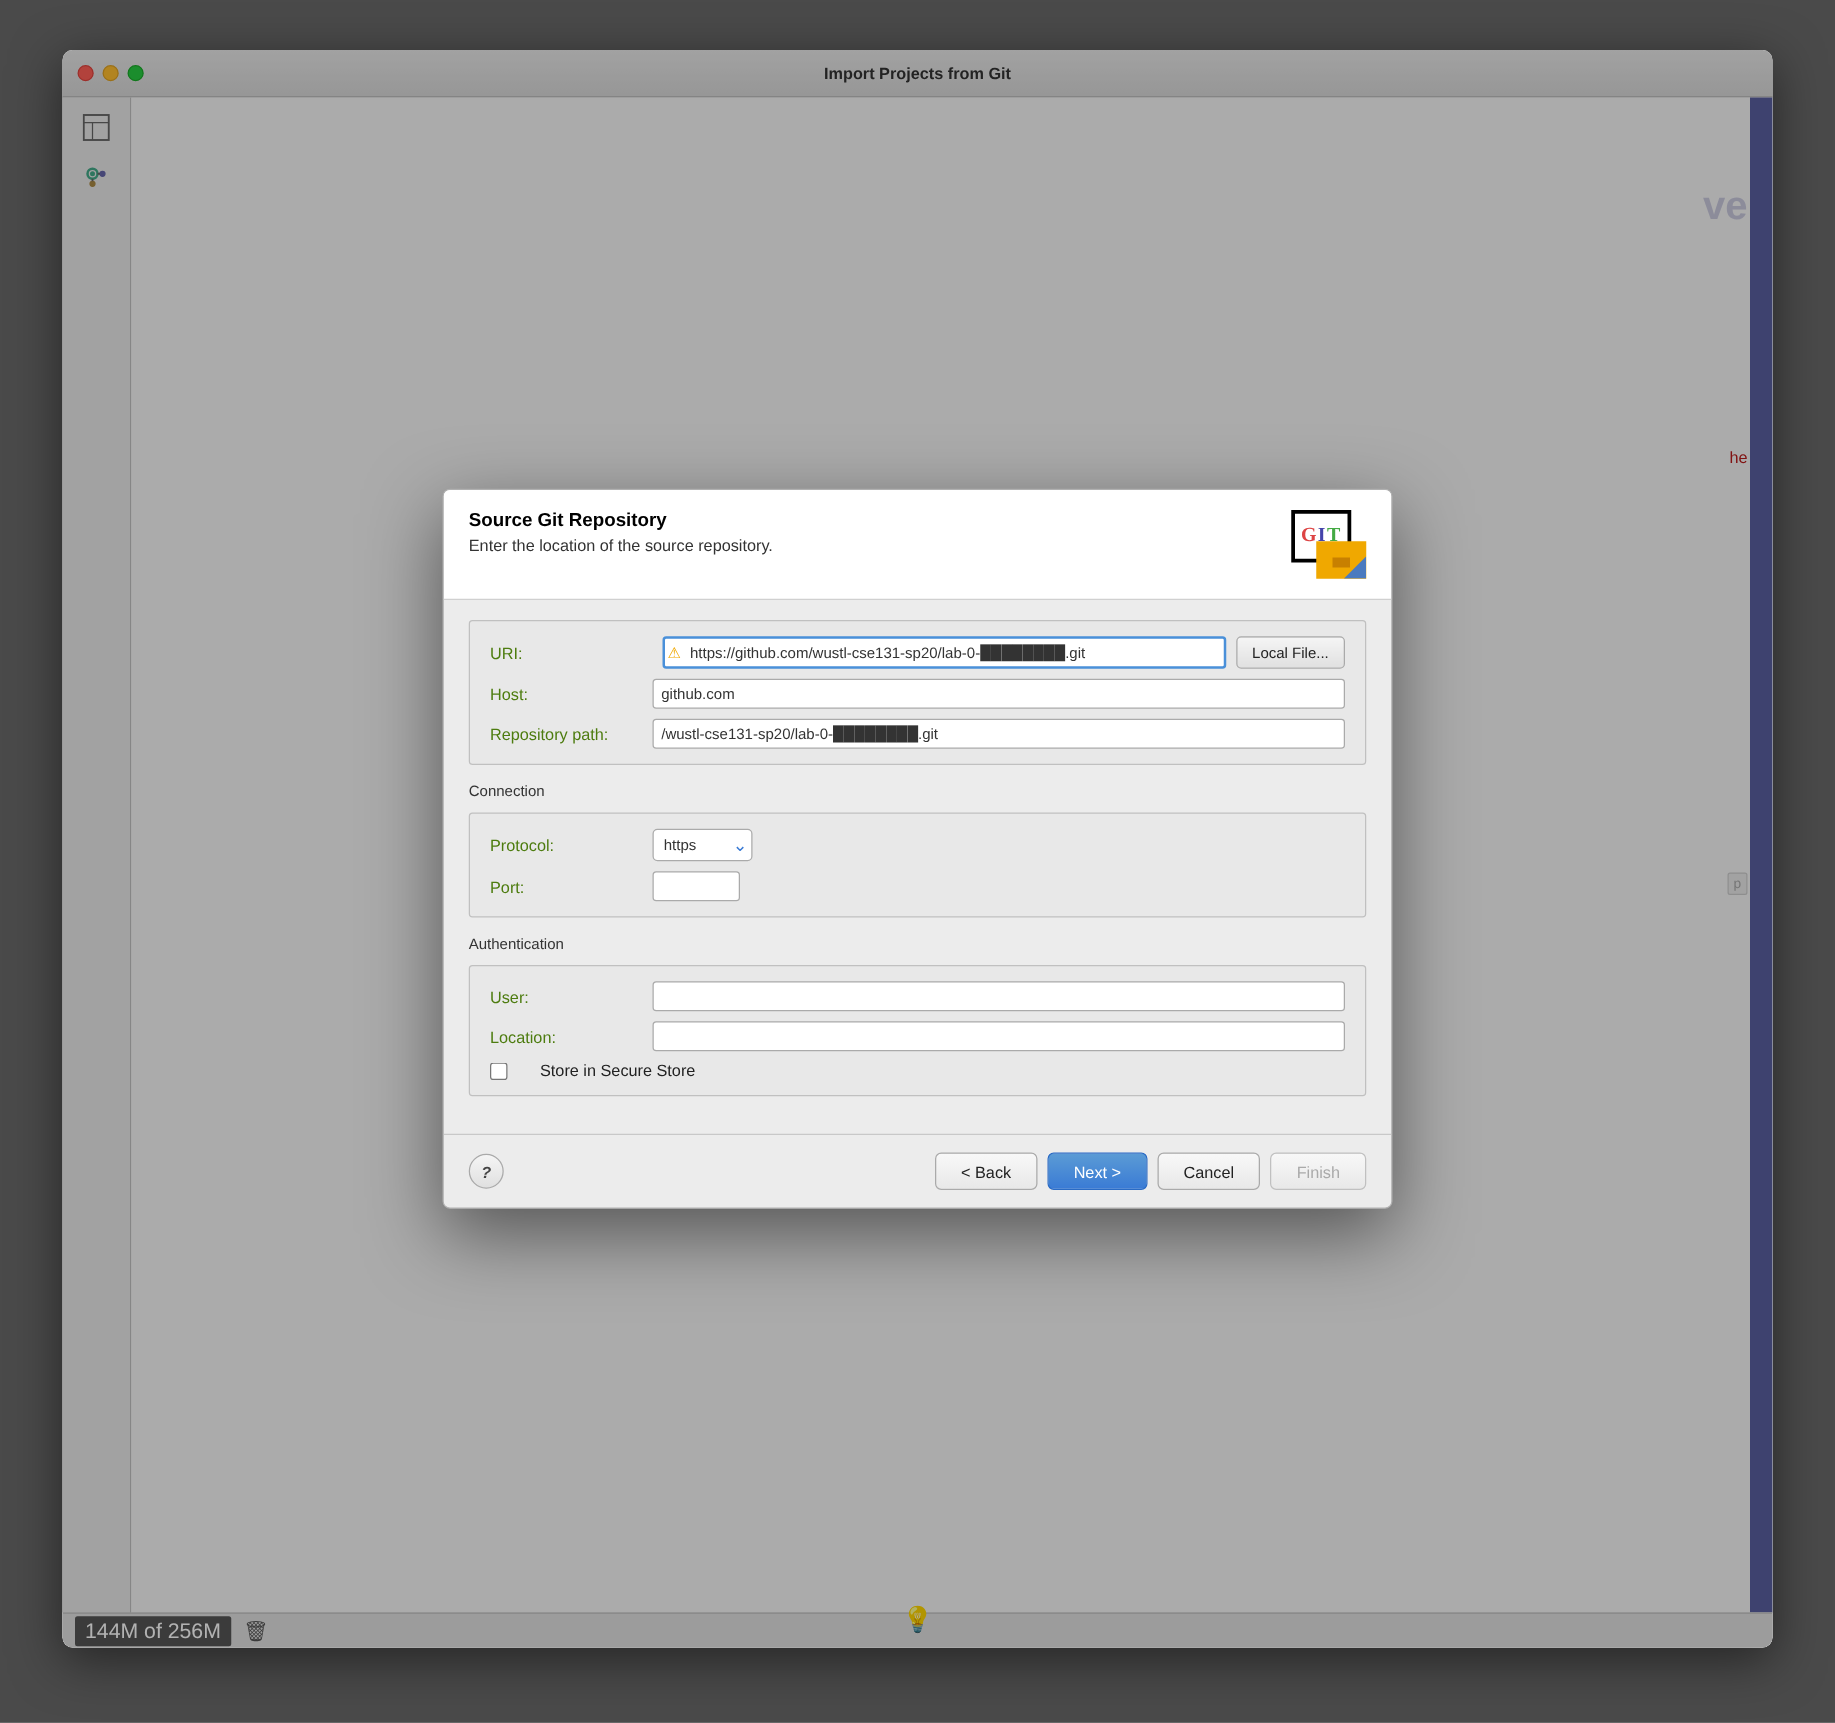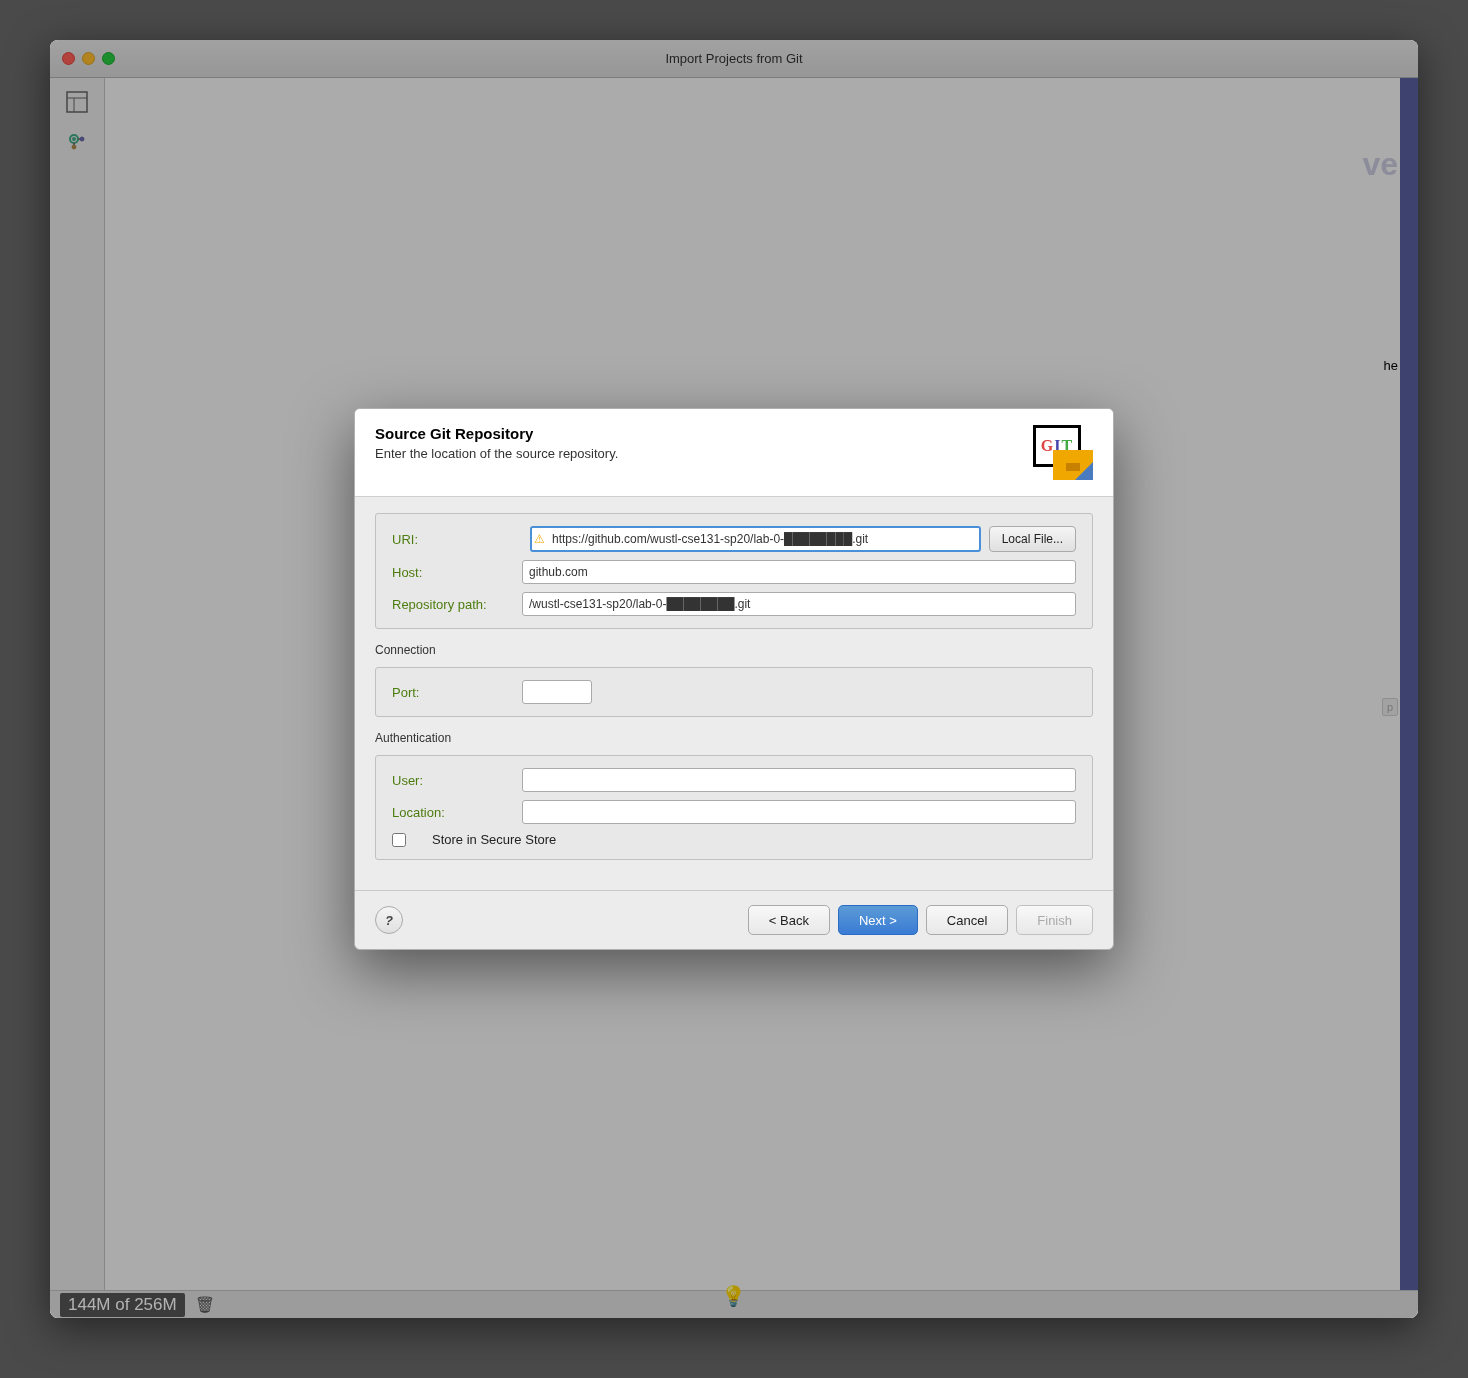--- a/index.html
+++ b/index.html
@@ -43,21 +43,21 @@
       border-bottom: 1px solid #b0b0b0;
       display: flex;
       align-items: center;
       justify-content: center;
       position: relative;
     }
 
     .ide-titlebar-title {
       font-size: 13px;
       color: #333;
-      font-weight: 400;
+      font-weight: 700;
     }
 
     .traffic-lights {
       position: absolute;
       left: 12px;
       display: flex;
       gap: 7px;
       align-items: center;
     }
 
@@ -461,21 +461,21 @@
             <circle cx="16" cy="8" r="2" fill="#66a" stroke="#66a" stroke-width="1"></circle>
             <circle cx="8" cy="16" r="2" fill="#a84" stroke="#a84" stroke-width="1"></circle>
             <line x1="12" y1="8" x2="14" y2="8" stroke="#666" stroke-width="1.5"></line>
             <line x1="8" y1="12" x2="8" y2="14" stroke="#666" stroke-width="1.5"></line>
           </svg>
         </div>
       </div>
       <div class="ide-main">
         <div style="position: absolute; right: 0; top: 0; bottom: 28px; width: 18px; background: #5a5fa0;"></div>
         <div style="position: absolute; right: 20px; top: 68px; font-size: 32px; font-weight: bold; color: #8888bb; opacity: 0.4;">ve</div>
-        <div style="position: absolute; right: 20px; top: 280px; font-size: 13px; color: #000000;">he</div>
+        <div style="position: absolute; right: 20px; top: 280px; font-size: 13px; color: #b91c1c;">he</div>
         <div style="position: absolute; right: 20px; top: 620px; font-size: 11px; color: #aaa; padding: 2px 4px; background: #e8e8e8; border: 1px solid #ccc; border-radius: 2px;">p</div>
       </div>
     </div>
     <div class="status-bar">
       <span class="memory-badge">144M of 256M</span>
       <span class="trash-icon">🗑</span>
     </div>
     <div class="hint-icon">💡</div>
 
     <div class="dialog-overlay">
@@ -523,20 +523,32 @@
 
             <div class="form-row">
               <div class="form-label">Repository path:</div>
               <input type="text" class="form-input" value="/wustl-cse131-sp20/lab-0-████████.git" style="">
             </div>
           </div>
 
           <div class="section-label">Connection</div>
           <div class="form-group">
 
+            <div class="form-row">
+              <div class="form-label">Protocol:</div>
+              <div class="select-wrapper">
+                <select class="protocol-select">
+                  <option value="https">https</option>
+                  <option value="http">http</option>
+                  <option value="git">git</option>
+                  <option value="ssh">ssh</option>
+                </select>
+                <span class="select-arrow">⌄</span>
+              </div>
+            </div>
 
             <div class="form-row">
               <div class="form-label">Port:</div>
               <input type="text" class="port-input" value="" style="">
             </div>
           </div>
 
           <div class="section-label">Authentication</div>
           <div class="form-group">
 

